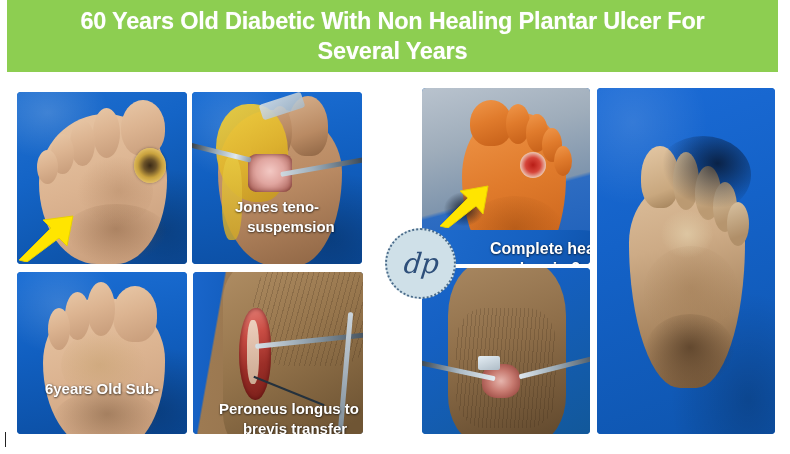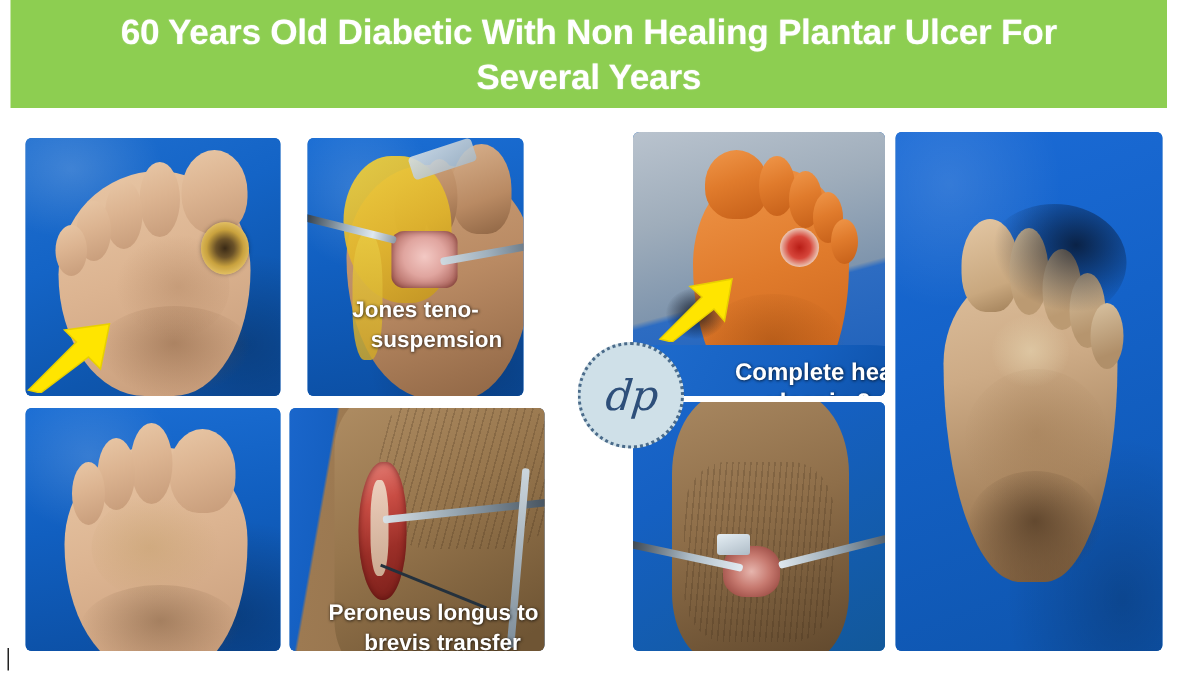--- a/index.html
+++ b/index.html
@@ -174,21 +174,21 @@
       <div class="blob" style="left:117px; top:56px; width:32px; height:35px;
                   background:radial-gradient(circle at 50% 50%, #3a2a16 0%, #6b5228 26%, #c9a23e 52%, #e6c469 78%, #d9b55c 100%);
                   box-shadow:0 0 3px rgba(0,0,0,0.35);"></div>
     </div>
 
     <svg class="arrow" style="left:0px; top:120px;" width="66" height="50" viewBox="0 0 66 50">
       <polygon points="2,48 34,16 26,8 56,4 50,34 42,26 10,50" fill="#ffe500" stroke="#e8d000" stroke-width="1"></polygon>
     </svg>
   </div>
 
-  <div class="photo" style="left:205px; top:20px; width:144px; height:172px;">
+  <div class="photo" style="left:192px; top:20px; width:170px; height:172px;">
     <div class="scene">
       <div class="drape drape-blue2"></div>
 
       <div class="blob skin-med" style="left:26px; top:18px; width:124px; height:156px; border-radius:44% 50% 38% 46% / 40% 40% 60% 60%;"></div>
       <div class="blob skin-med" style="left:96px; top:4px; width:40px; height:60px; border-radius:50% 50% 40% 42%;
                   background:linear-gradient(160deg,#d7b08c,#b98a63 60%,#8d6443 100%);"></div>
       <div class="blob skin-med" style="left:76px; top:14px; width:24px; height:52px; border-radius:50%;"></div>
       <div class="blob skin-med" style="left:58px; top:26px; width:22px; height:46px; border-radius:50%;"></div>
 
       <div class="blob" style="left:24px; top:12px; width:72px; height:98px; border-radius:48% 52% 40% 60%;
@@ -220,20 +220,21 @@
       <div class="blob skin-light" style="left:26px; top:26px; width:122px; height:150px; border-radius:48% 50% 38% 44% / 44% 42% 58% 58%;"></div>
       <div class="blob skin-light" style="left:96px; top:14px; width:44px; height:56px; border-radius:50% 50% 42% 44%;"></div>
       <div class="blob skin-light" style="left:70px; top:10px; width:28px; height:54px; border-radius:50%;"></div>
       <div class="blob skin-light" style="left:48px; top:20px; width:25px; height:48px; border-radius:50%;"></div>
       <div class="blob skin-light" style="left:31px; top:36px; width:22px; height:42px; border-radius:50%;"></div>
       <div class="blob" style="left:44px; top:58px; width:86px; height:70px; border-radius:50%;
                   background:radial-gradient(ellipse at 45% 50%, rgba(196,160,110,0.5), transparent 70%);"></div>
       <div class="blob" style="left:36px; top:118px; width:108px; height:60px; border-radius:50%;
                   background:radial-gradient(ellipse at 50% 40%, rgba(110,78,50,0.45), transparent 70%);"></div>
     </div>
+    <div class="caption" style="left:0; right:0; top:108px; font-size:15px;">6years Old Sub-</div>
   </div>
 
   <div class="photo" style="left:193px; top:200px; width:170px; height:162px;">
     <div class="scene">
       <div class="drape" style="background:linear-gradient(100deg,#1a66cb 0%,#1560c2 16%,#9d7a52 17%,#8a6a46 100%);"></div>
       <div class="blob" style="left:30px; top:-10px; width:152px; height:190px; border-radius:20%;
                   background:linear-gradient(150deg,#b08e64,#97764d 40%,#6f5534 85%);"></div>
       <div class="blob" style="left:60px; top:-6px; width:116px; height:100px; opacity:0.35; border-radius:30%;
                   background:repeating-linear-gradient(105deg, rgba(50,32,16,0.55) 0 1px, transparent 1px 5px);"></div>
 

